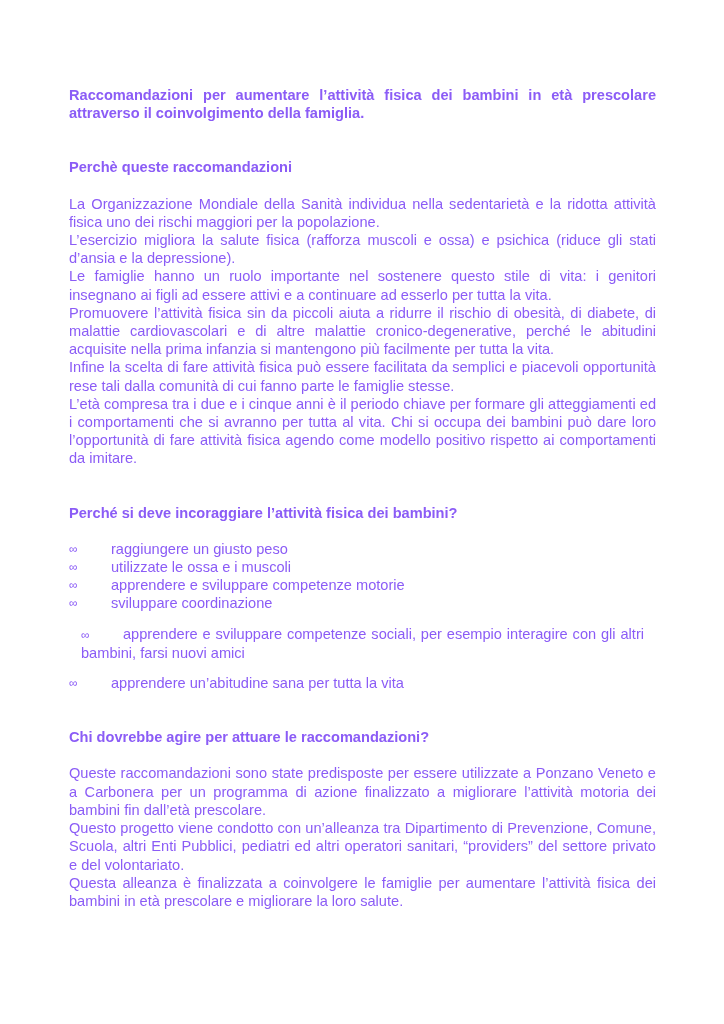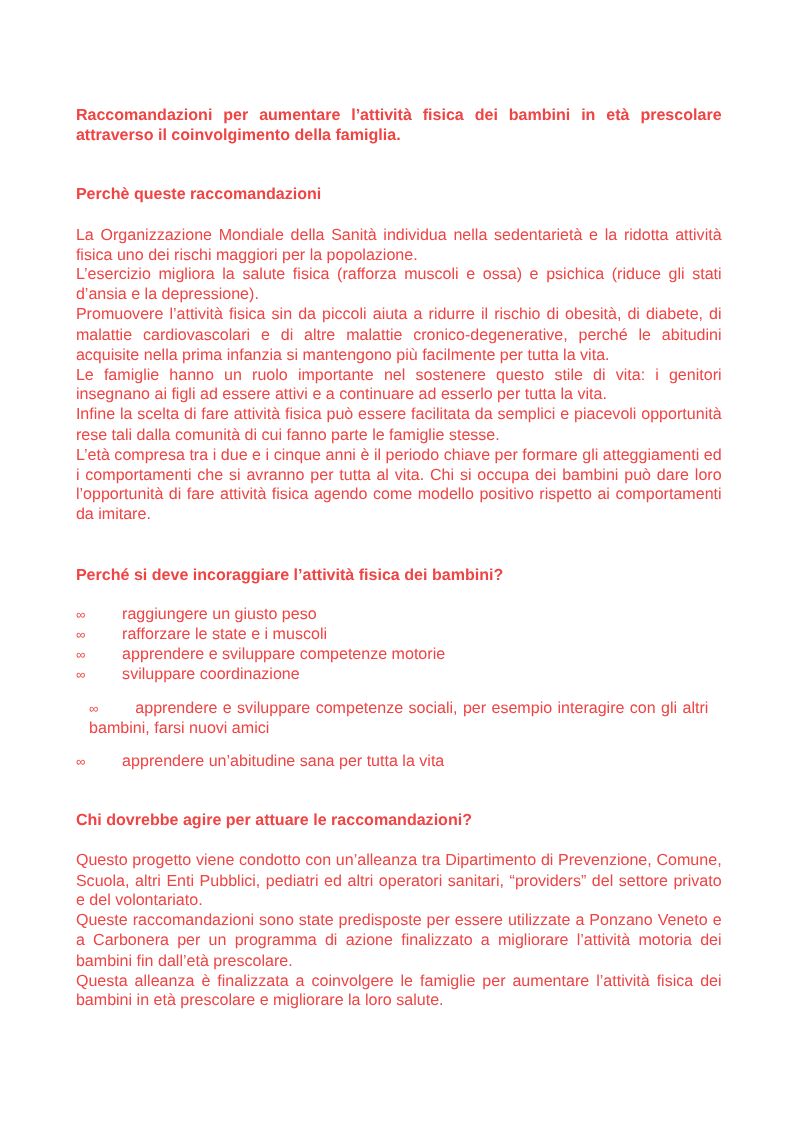--- a/index.html
+++ b/index.html
@@ -1,20 +1,20 @@
 <!DOCTYPE html>
 <html><head>
 <meta charset="utf-8">
 <style>
   html, body { margin: 0; padding: 0; background: #ffffff; }
   body { width: 724px; height: 1024px; position: relative; overflow: hidden; }
   .page {
-    position: absolute; left: 69px; top: 96px; width: 587px;
+    position: absolute; left: 69px; top: 86px; width: 587px;
     font-family: "Liberation Sans", sans-serif;
-    font-size: 14.6px; line-height: 18.2px; color: #ef4444;
+    font-size: 14.6px; line-height: 18.2px; color: #8b5cf6;
   }
   .p { margin: 0; text-align: justify; }
   .bold { font-weight: bold; }
   .gap1 { height: 18px; }
   .gap2 { height: 36px; }
   .bullet { display: flex; margin: 0; text-align: justify; }
   .bullet .sym { width: 42px; flex: none; font-size: 12px; }
   .bullet-wrap { margin: 12px; text-align: justify; }
   .bullet-wrap .sym { display: inline-block; width: 42px; font-size: 12px; }
 </style>
@@ -24,38 +24,38 @@
 <div class="page">
   <p class="p bold">Raccomandazioni per aumentare l’attività fisica dei bambini in età prescolare attraverso il coinvolgimento della famiglia.</p>
 
   <div class="gap2"></div>
 
   <section>
     <p class="p bold">Perchè queste raccomandazioni</p>
     <div class="gap1"></div>
     <p class="p">La Organizzazione Mondiale della Sanità individua nella sedentarietà e la ridotta attività fisica uno dei rischi maggiori per la popolazione.</p>
     <p class="p">L’esercizio migliora la salute fisica (rafforza muscoli e ossa) e psichica (riduce gli stati d’ansia e la depressione).</p>
+    <p class="p">Le famiglie hanno un ruolo importante nel sostenere questo stile di vita: i genitori insegnano ai figli ad essere attivi e a continuare ad esserlo per tutta la vita.</p>
     <p class="p">Promuovere l’attività fisica sin da piccoli aiuta a ridurre il rischio di obesità, di diabete, di malattie cardiovascolari e di altre malattie cronico-degenerative, perché le abitudini acquisite nella prima infanzia si mantengono più facilmente per tutta la vita.</p>
-    <p class="p">Le famiglie hanno un ruolo importante nel sostenere questo stile di vita: i genitori insegnano ai figli ad essere attivi e a continuare ad esserlo per tutta la vita.</p>
     <p class="p">Infine la scelta di fare attività fisica può essere facilitata da semplici e piacevoli opportunità rese tali dalla comunità di cui fanno parte le famiglie stesse.</p>
     <p class="p">L’età compresa tra i due e i cinque anni è il periodo chiave per formare gli atteggiamenti ed i comportamenti che si avranno per tutta al vita. Chi si occupa dei bambini può dare loro l’opportunità di fare attività fisica agendo come modello positivo rispetto ai comportamenti da imitare.</p>
   </section>
 
   <div class="gap2"></div>
 
   <section>
     <p class="p bold">Perché si deve incoraggiare l’attività fisica dei bambini?</p>
     <div class="gap1"></div>
     <div class="bullet">
       <span class="sym">∞</span>
       <span>raggiungere un giusto peso</span>
     </div>
     <div class="bullet">
       <span class="sym">∞</span>
-      <span>rafforzare le state e i muscoli</span>
+      <span>utilizzate le ossa e i muscoli</span>
     </div>
     <div class="bullet">
       <span class="sym">∞</span>
       <span>apprendere e sviluppare competenze motorie</span>
     </div>
     <div class="bullet">
       <span class="sym">∞</span>
       <span>sviluppare coordinazione</span>
     </div>
     <p class="bullet-wrap"><span class="sym">∞</span><span>apprendere e sviluppare competenze sociali, per esempio interagire con gli altri bambini, farsi nuovi amici</span></p>
@@ -63,17 +63,17 @@
       <span class="sym">∞</span>
       <span>apprendere un’abitudine sana per tutta la vita</span>
     </div>
   </section>
 
   <div class="gap2"></div>
 
   <section>
     <p class="p bold">Chi dovrebbe agire per attuare le raccomandazioni?</p>
     <div class="gap1"></div>
+    <p class="p">Queste raccomandazioni sono state predisposte per essere utilizzate a Ponzano Veneto e a Carbonera per un programma di azione finalizzato a migliorare l’attività motoria dei bambini fin dall’età prescolare.</p>
     <p class="p">Questo progetto viene condotto con un’alleanza tra Dipartimento di Prevenzione, Comune, Scuola,  altri Enti Pubblici, pediatri ed altri operatori sanitari, “providers” del settore privato e del volontariato.</p>
-    <p class="p">Queste raccomandazioni sono state predisposte per essere utilizzate a Ponzano Veneto e a Carbonera per un programma di azione finalizzato a migliorare l’attività motoria dei bambini fin dall’età prescolare.</p>
     <p class="p">Questa alleanza è finalizzata a coinvolgere le famiglie per aumentare l’attività fisica dei bambini in età prescolare e migliorare la loro salute.</p>
   </section>
 </div>
 
 </body></html>

